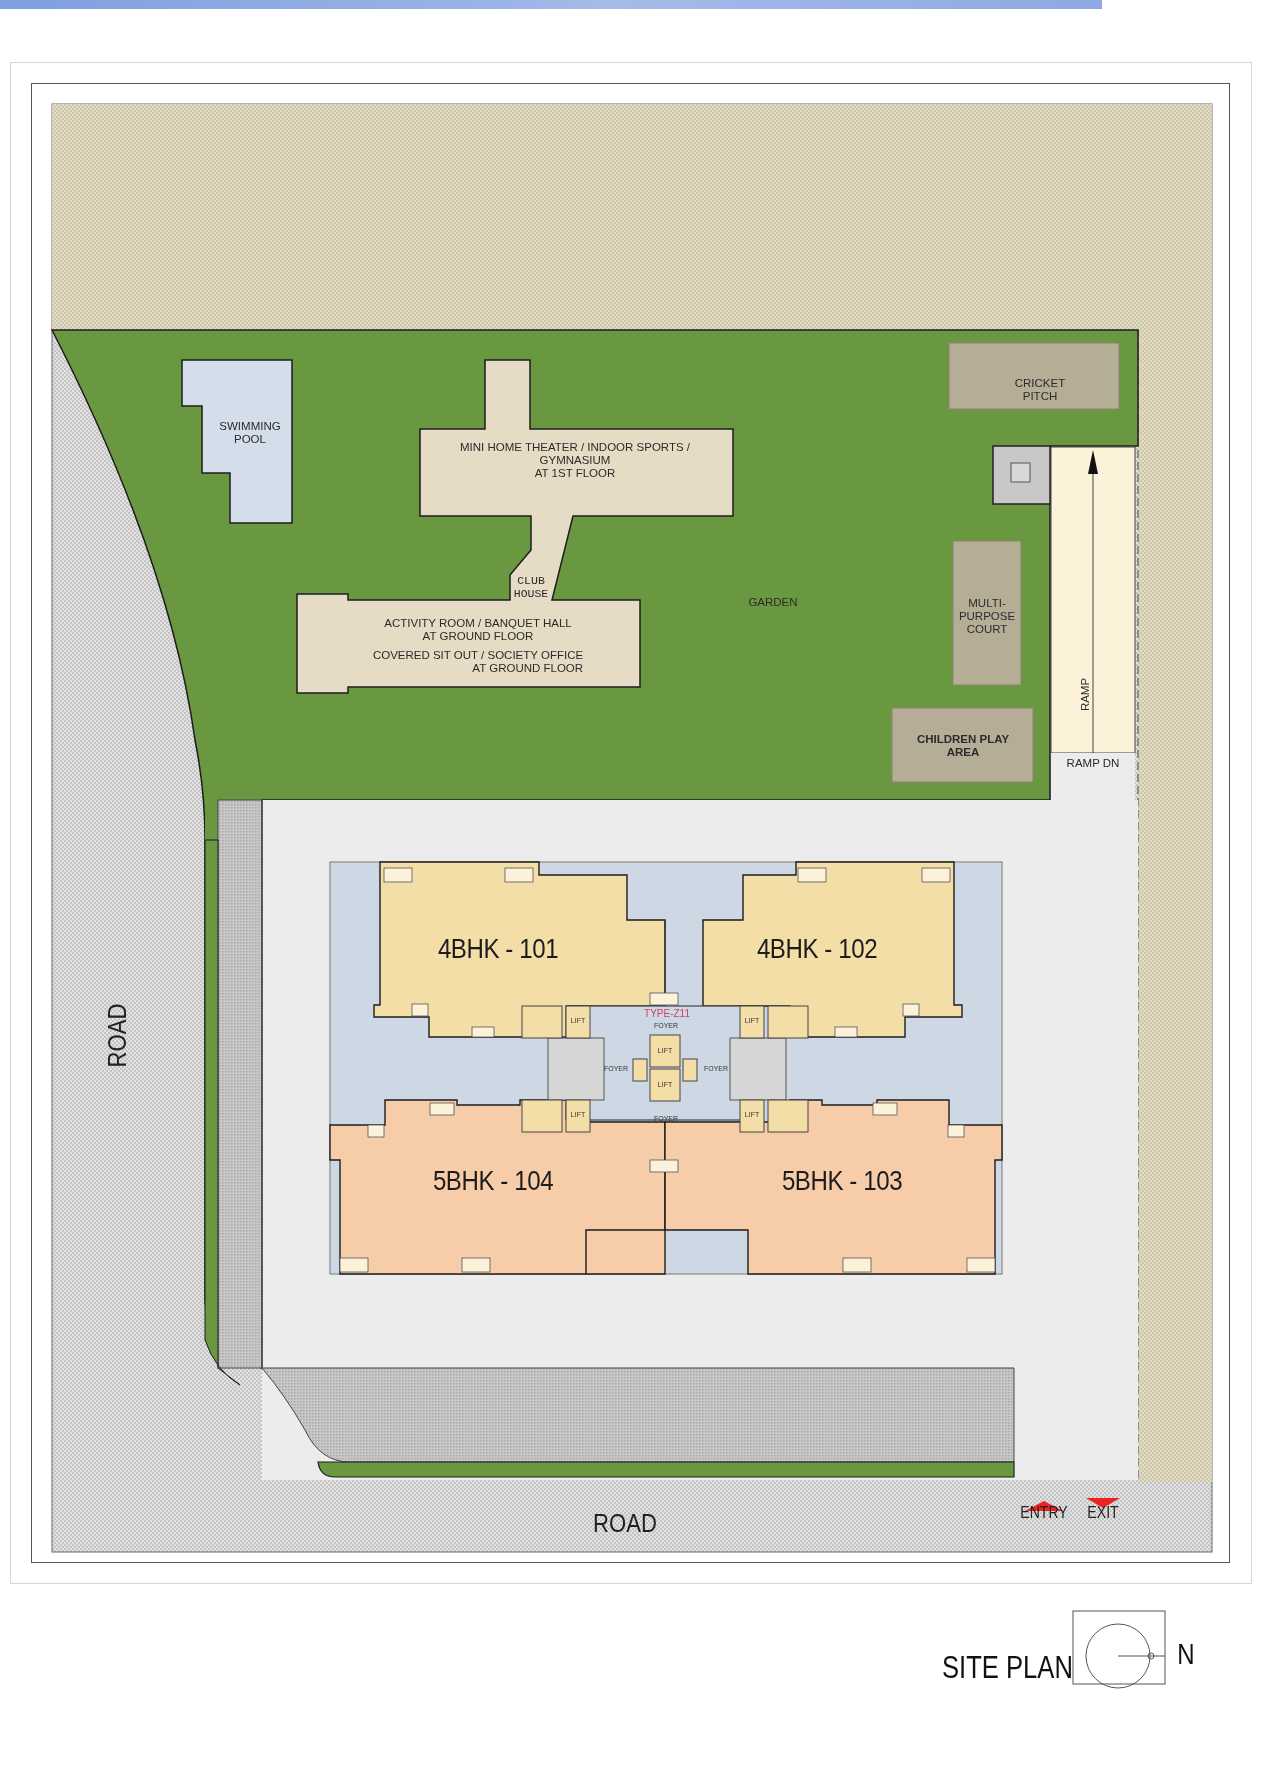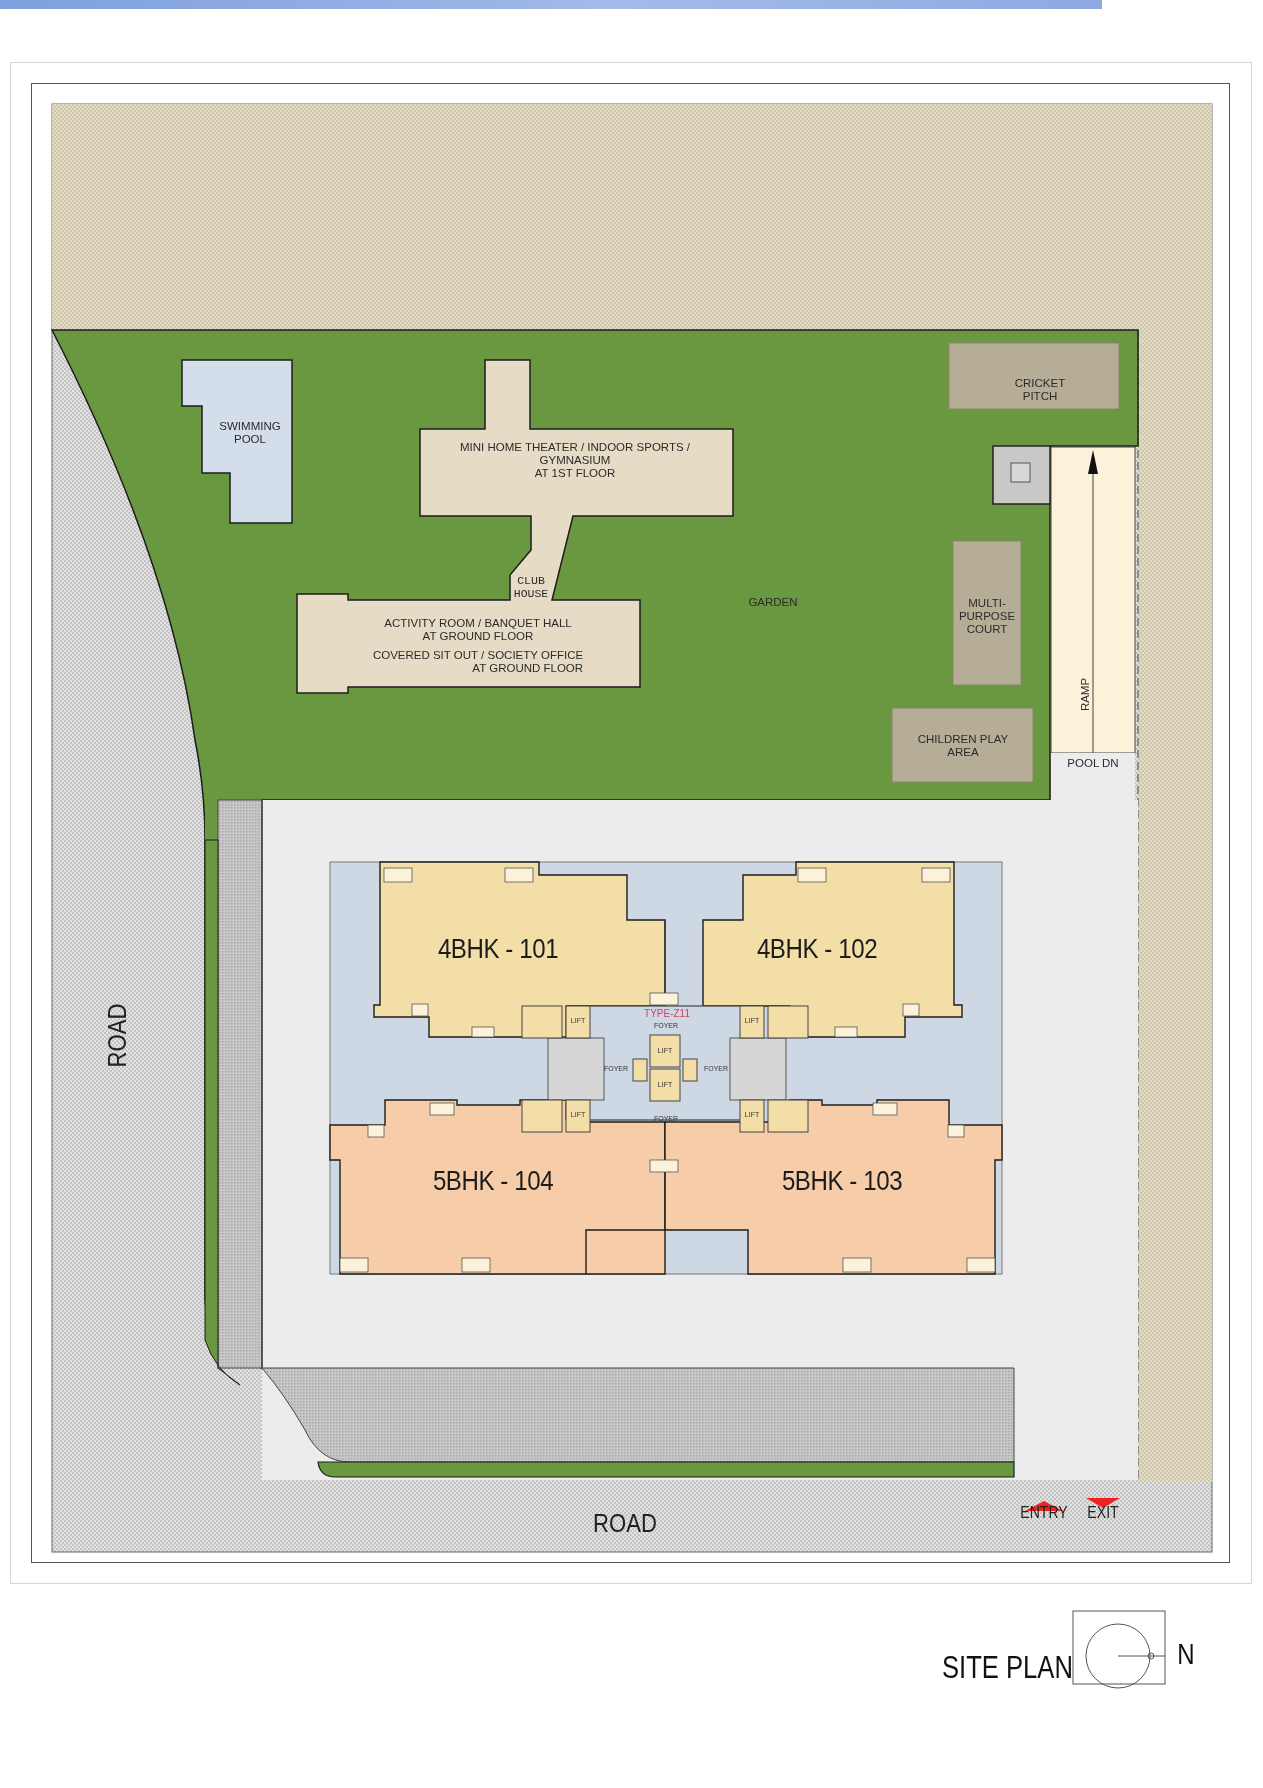--- a/index.html
+++ b/index.html
@@ -155,24 +155,24 @@
 <div class="lbl" style="left:478px;top:617px;">ACTIVITY ROOM / BANQUET HALL
 AT GROUND FLOOR</div>
 <div class="lbl" style="left:478px;top:649px;text-align:right;">COVERED SIT OUT / SOCIETY OFFICE
 AT GROUND FLOOR</div>
 <div class="lbl" style="left:773px;top:596px;">GARDEN</div>
 <div class="lbl" style="left:1040px;top:361px;margin-top:16px;">CRICKET
 PITCH</div>
 <div class="lbl" style="left:987px;top:597px;text-align:center;">MULTI-
 PURPOSE
 COURT</div>
-<div class="lbl" style="left:963px;top:733px;">CHILDREN PLAY
+<div class="lbl" style="left:963px;top:733px;font-weight:bold;">CHILDREN PLAY
 AREA</div>
 <div class="lbl" style="left:1085px;top:688px;transform:translateX(-50%) rotate(-90deg);">RAMP</div>
-<div class="lbl" style="left:1093px;top:757px;">POOL DN</div>
+<div class="lbl" style="left:1093px;top:757px;">RAMP DN</div>
 
 <div class="road" style="left:117px;top:1020px;transform:translateX(-50%) rotate(-90deg) scaleX(0.85);">ROAD</div>
 <div class="road" style="left:625px;top:1508px;">ROAD</div>
 
 <div class="unit" style="left:498px;top:933px;">4BHK - 101</div>
 <div class="unit" style="left:817px;top:933px;">4BHK - 102</div>
 <div class="unit" style="left:493px;top:1165px;">5BHK - 104</div>
 <div class="unit" style="left:842px;top:1165px;">5BHK - 103</div>
 
 <div class="type" style="left:667px;top:1008px;">TYPE-Z11</div>

